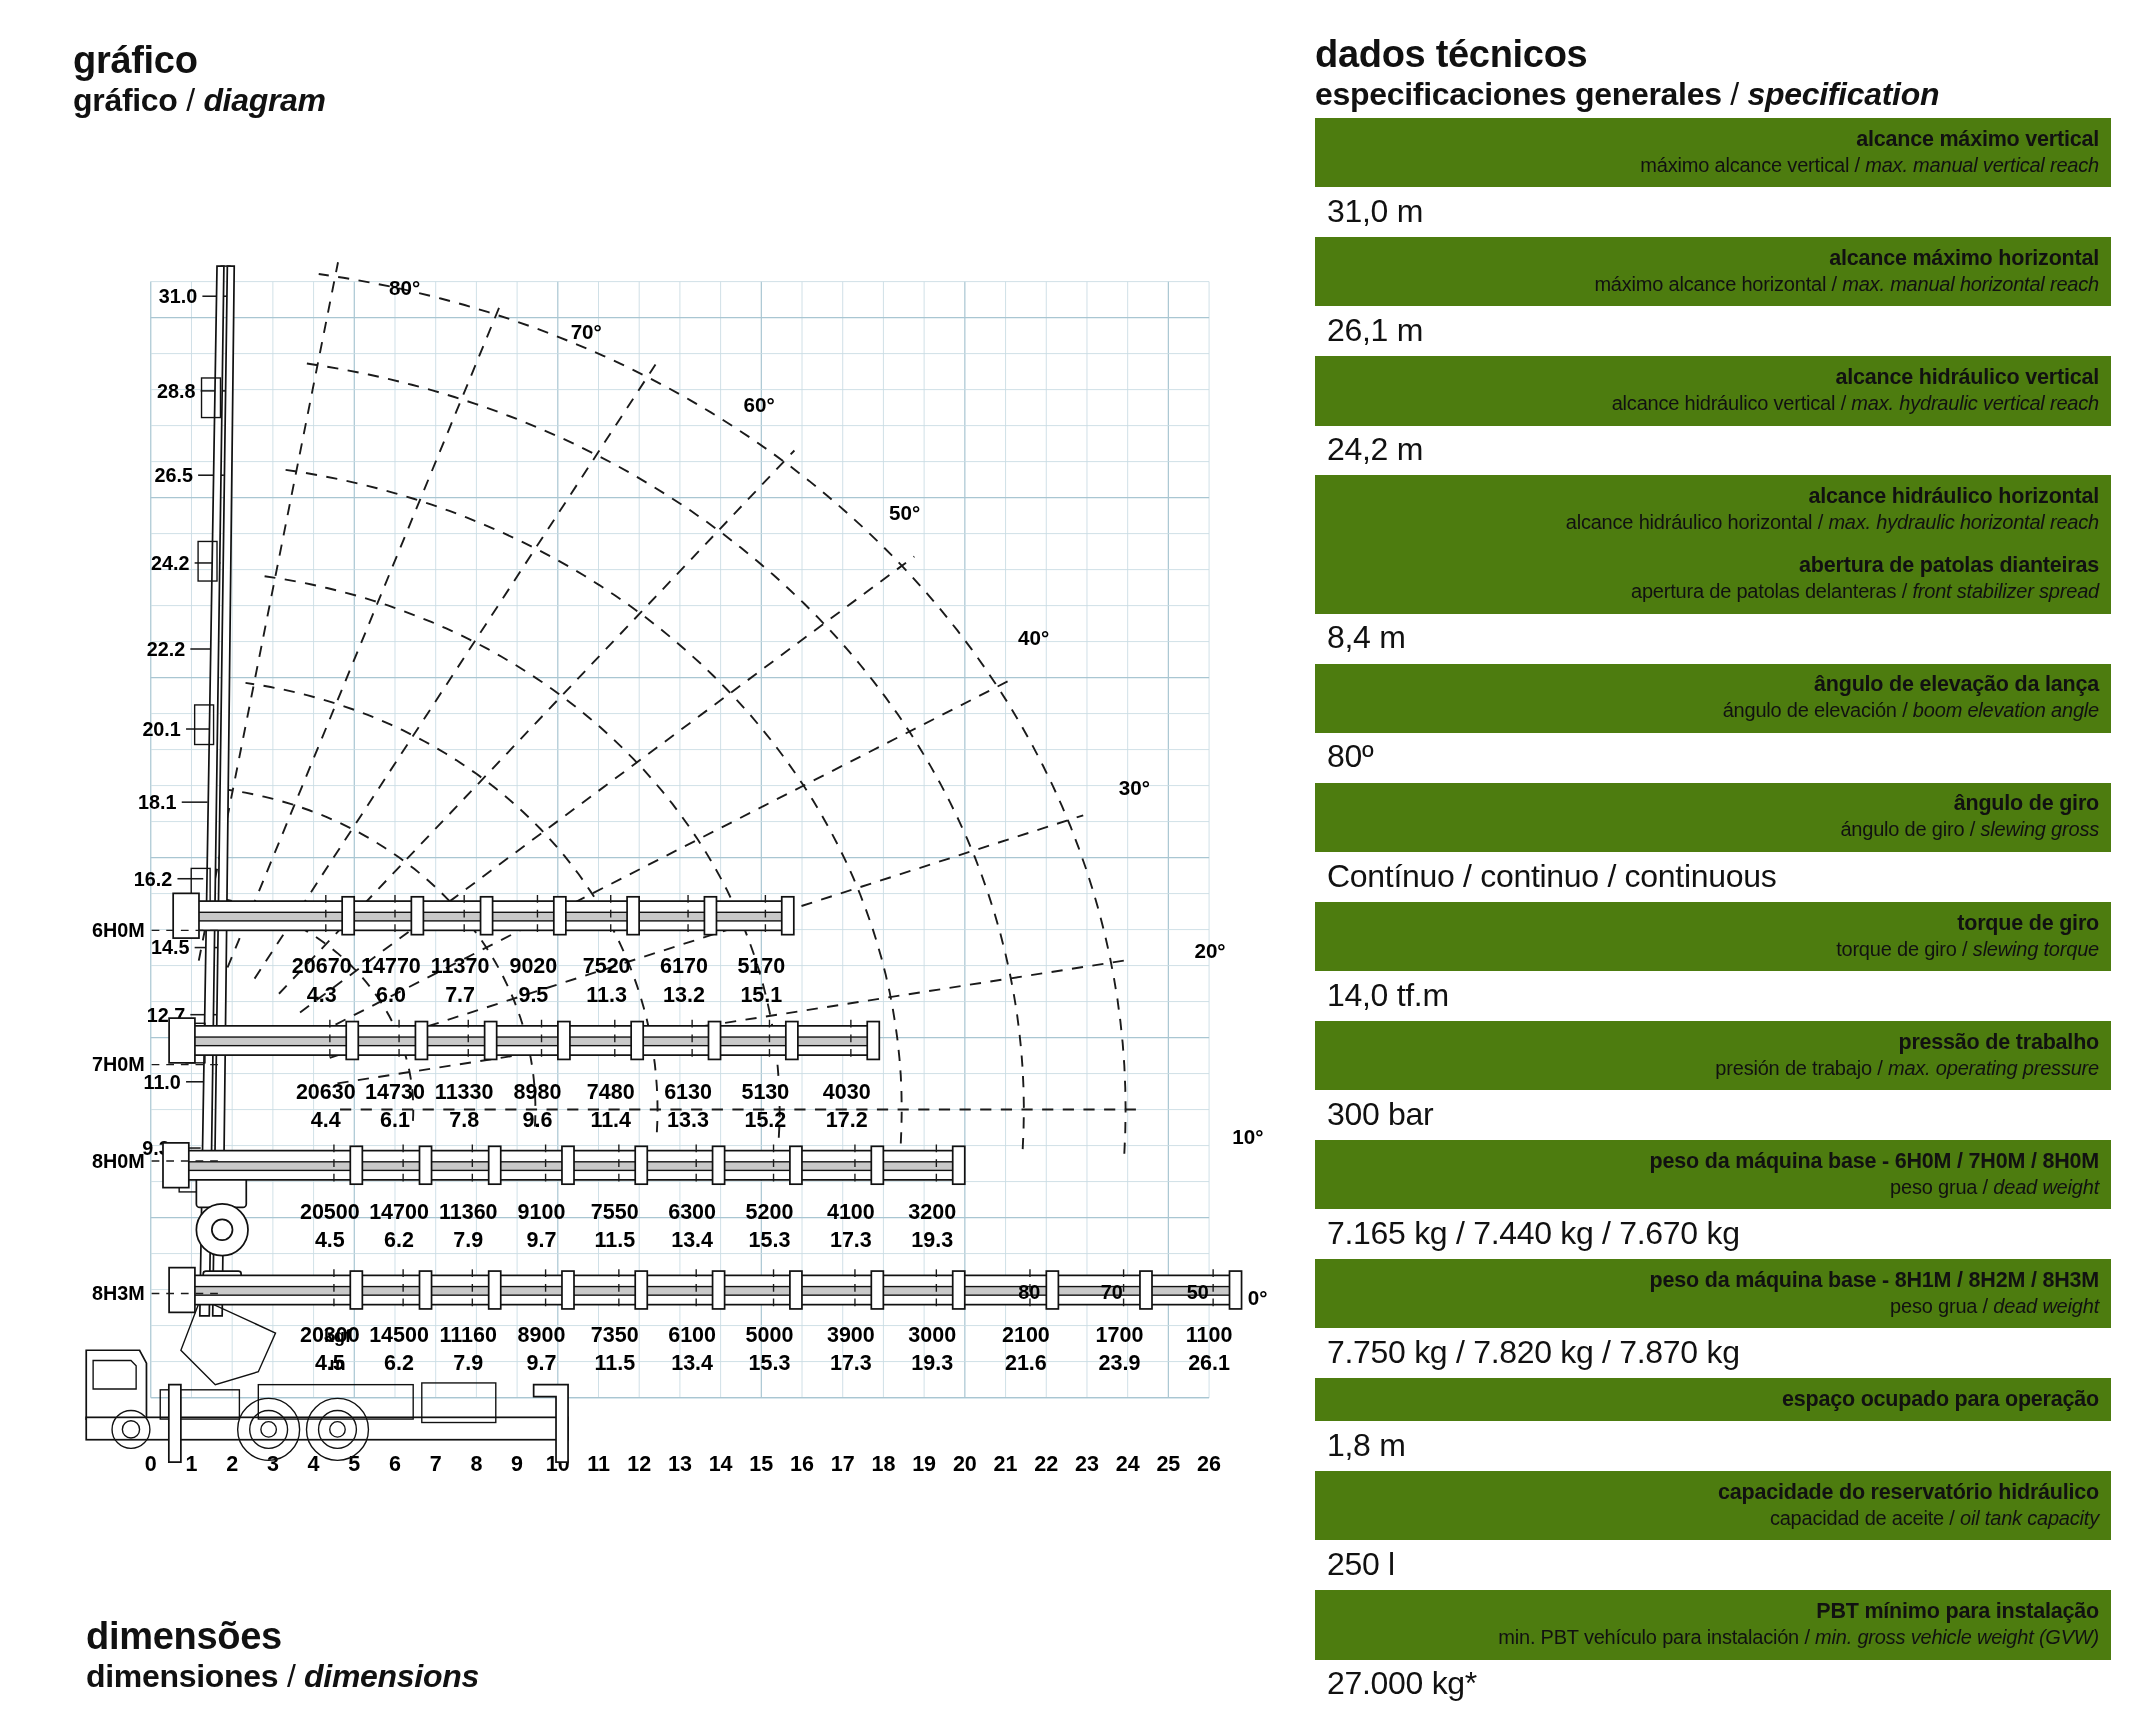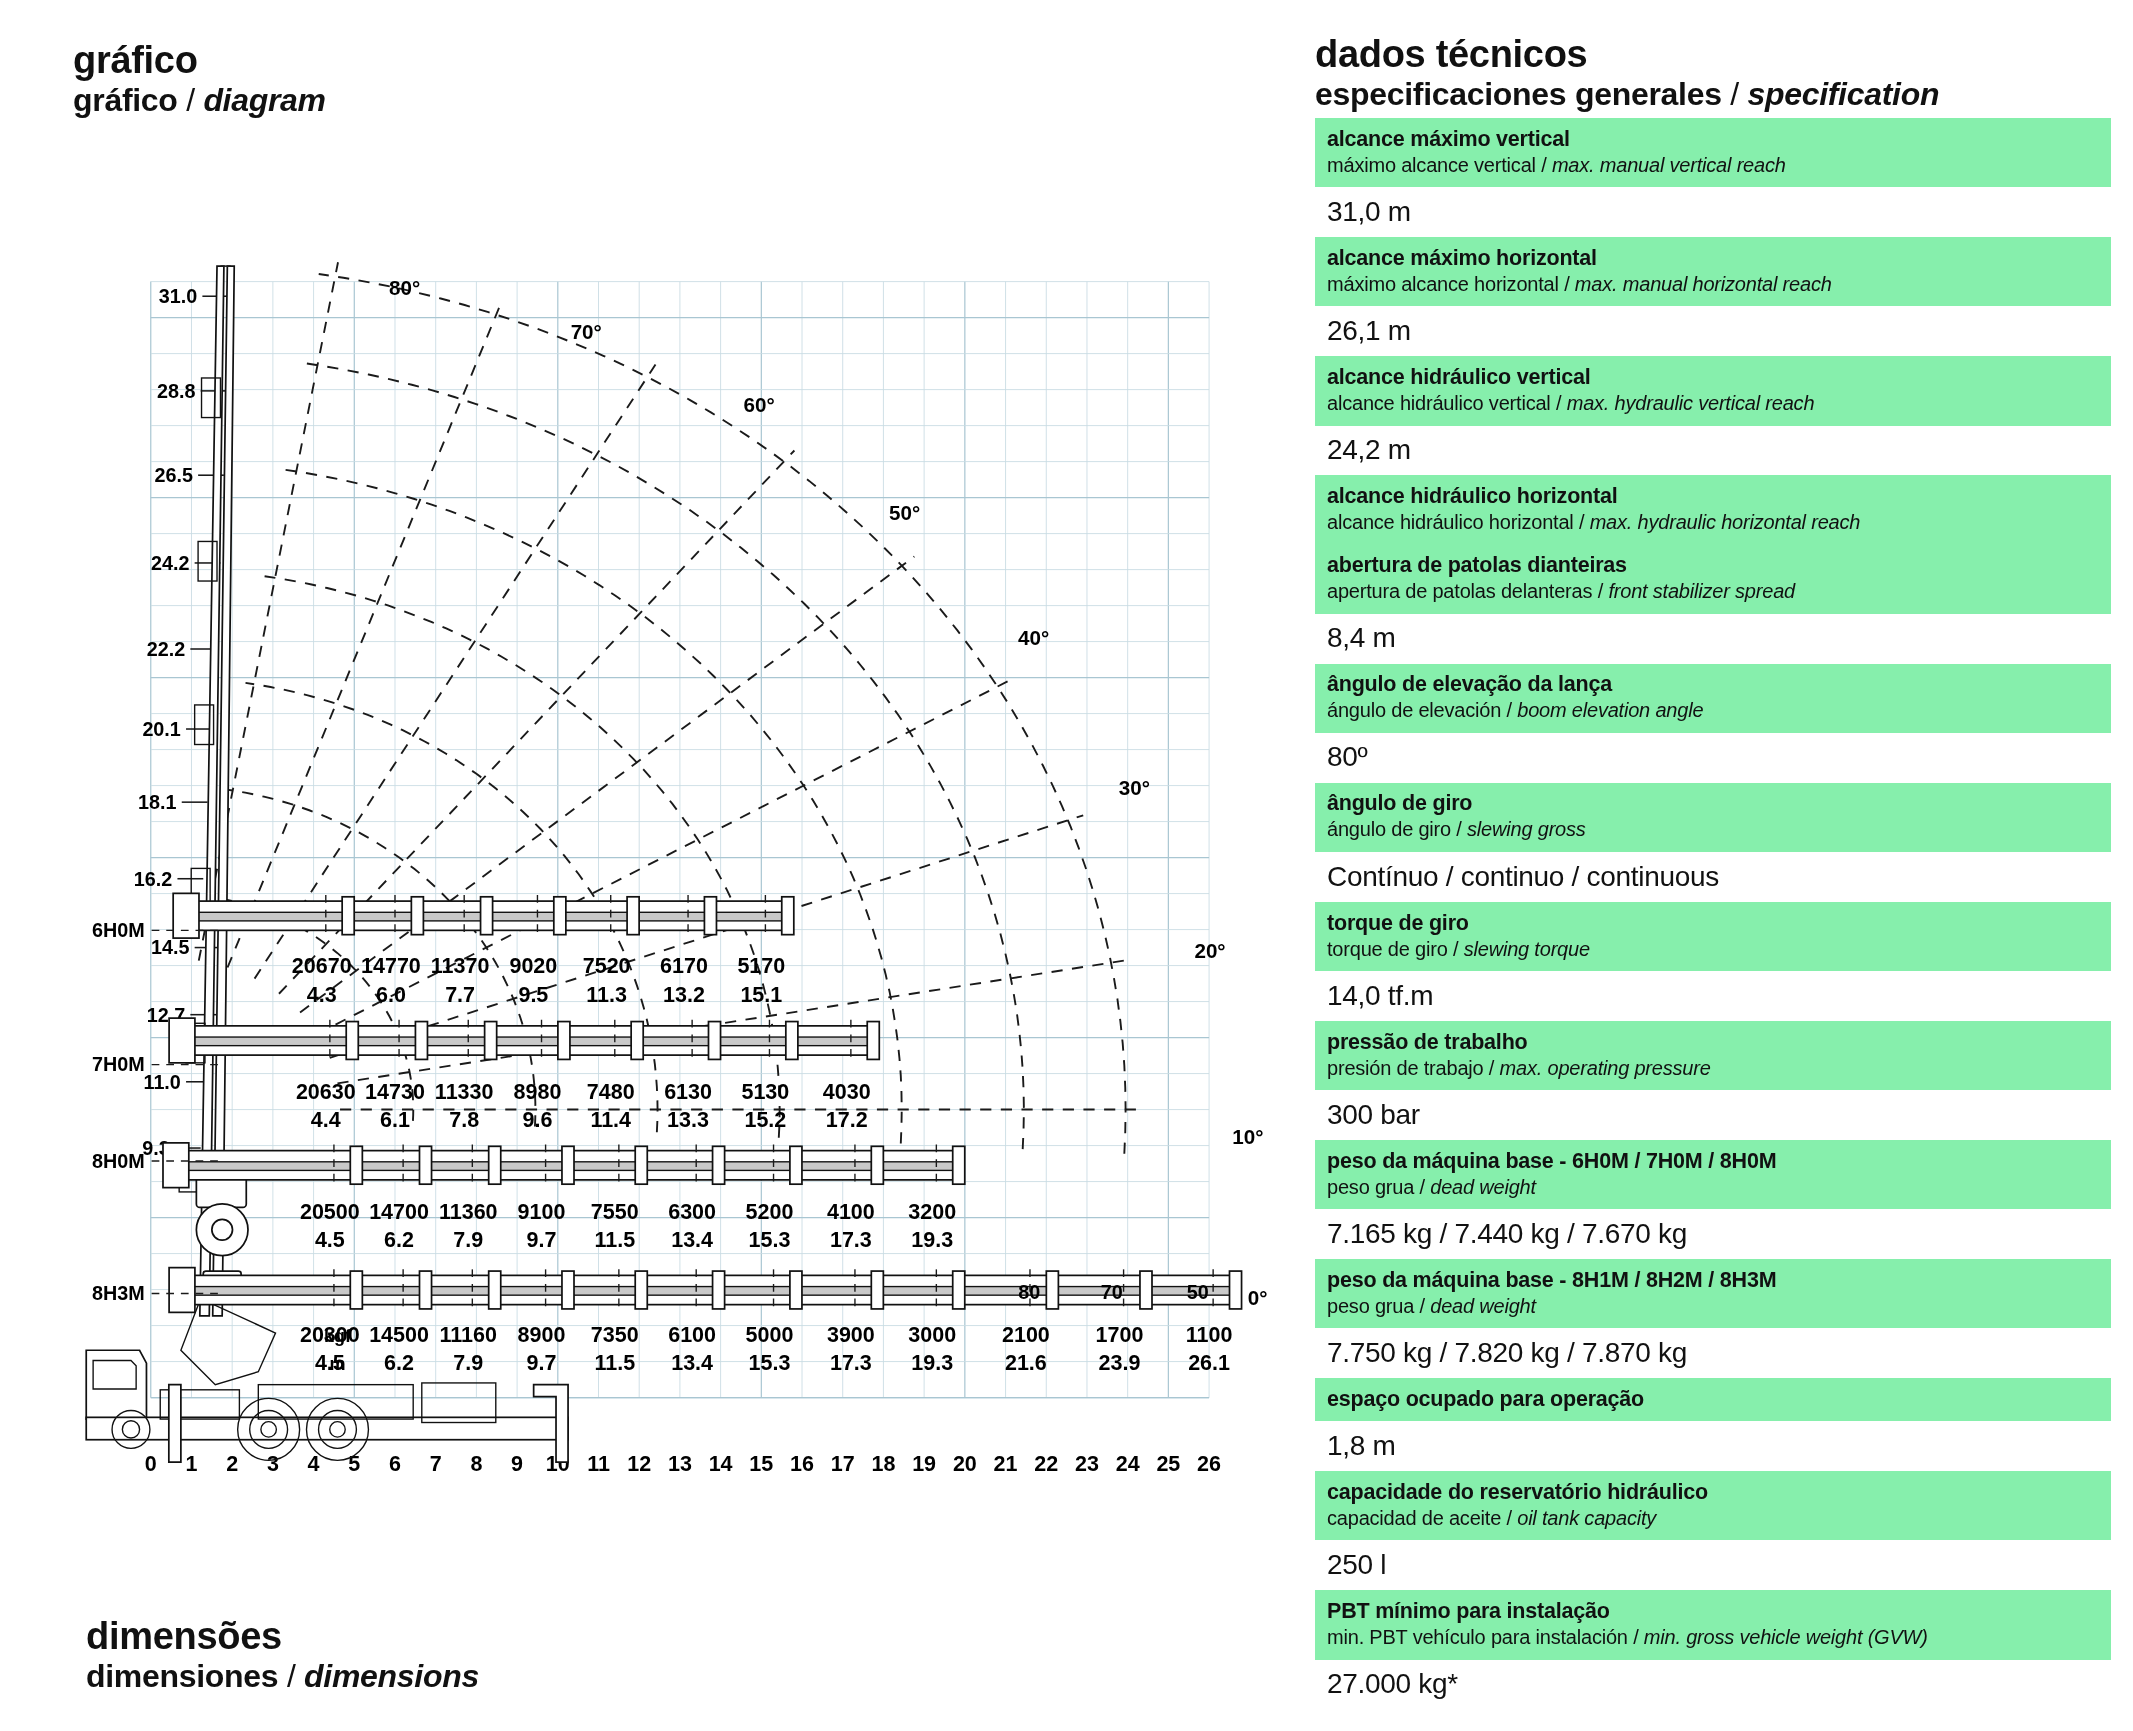--- a/index.html
+++ b/index.html
@@ -26,28 +26,29 @@
   .hd-l2 .it   { font-style:italic; font-weight:bold; }
   .slash       { font-weight:400; }
 
   #chart-title { position:absolute; left:73px; top:40px; }
   #dim-title   { position:absolute; left:86px; top:1616px; }
 
   #spec-title  { margin-bottom:5.2px; }
 
   
   .spec-row-label {
-    background:#86efac;
+    background:#4d7c0f;
     padding:7.7px 12px 9.5px 12px;
+    text-align:right;
   }
   .spec-pt { font-size:21.5px; font-weight:bold; line-height:26px; letter-spacing:-0.2px; }
   .spec-sub{ font-size:20px; line-height:26px; letter-spacing:-0.2px; }
   .spec-sub .it { font-style:italic; }
   .spec-value {
-    font-size:28px; line-height:31px; font-weight:400;
+    font-size:32px; line-height:31px; font-weight:400;
     padding:8.6px 12px 10.3px 12px; letter-spacing:-0.3px;
   }
 
   
   #chart-area { position:absolute; left:0; top:8px; width:1291px; height:1732px; }
   #chart-svg  { position:absolute; left:0; top:0; }
 
   .lbl        { font-family:"Liberation Sans", sans-serif; font-weight:bold; fill:#000; }
   .ylab       { font-size:23px; }
   .xlab       { font-size:25px; }

